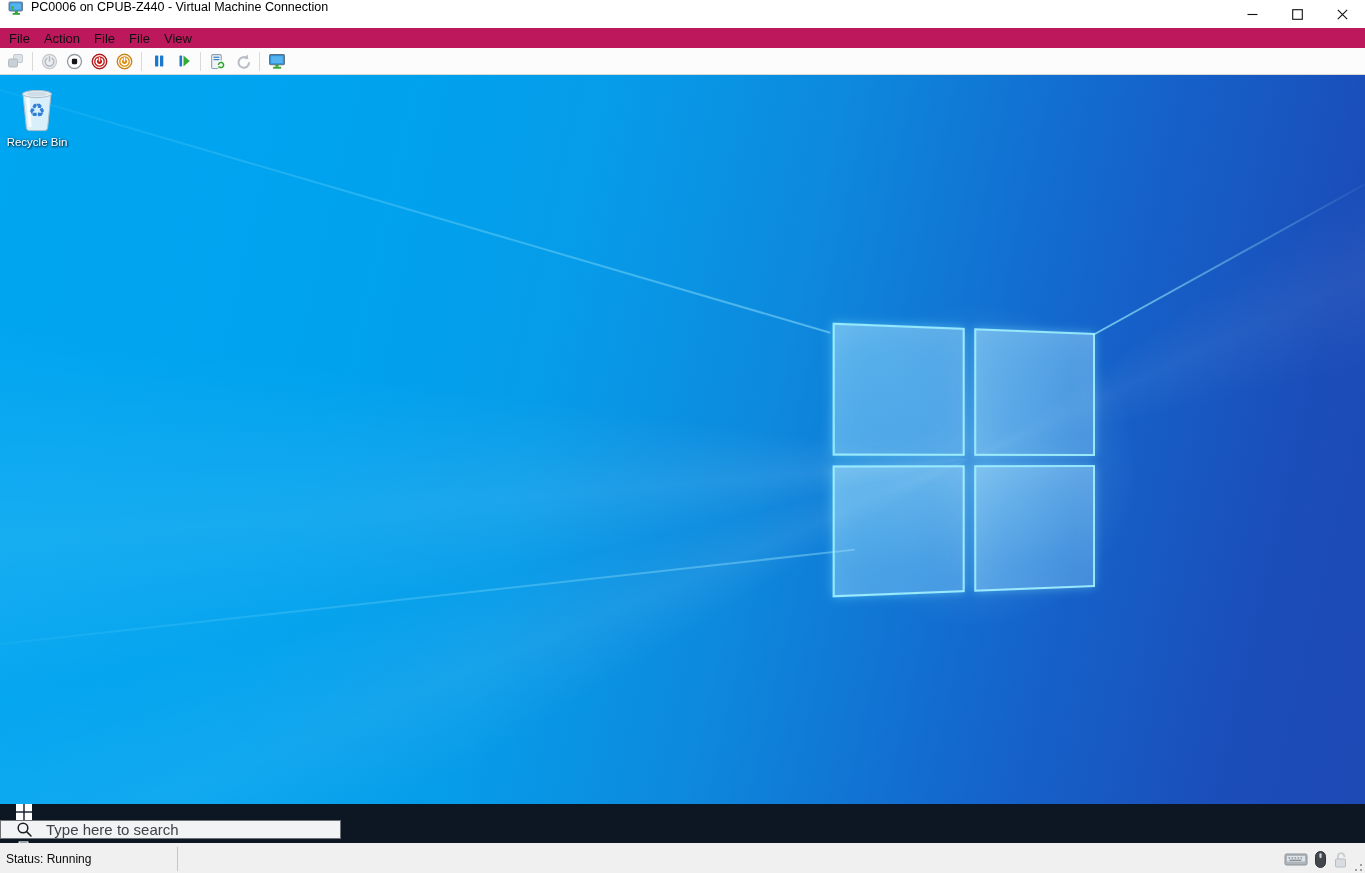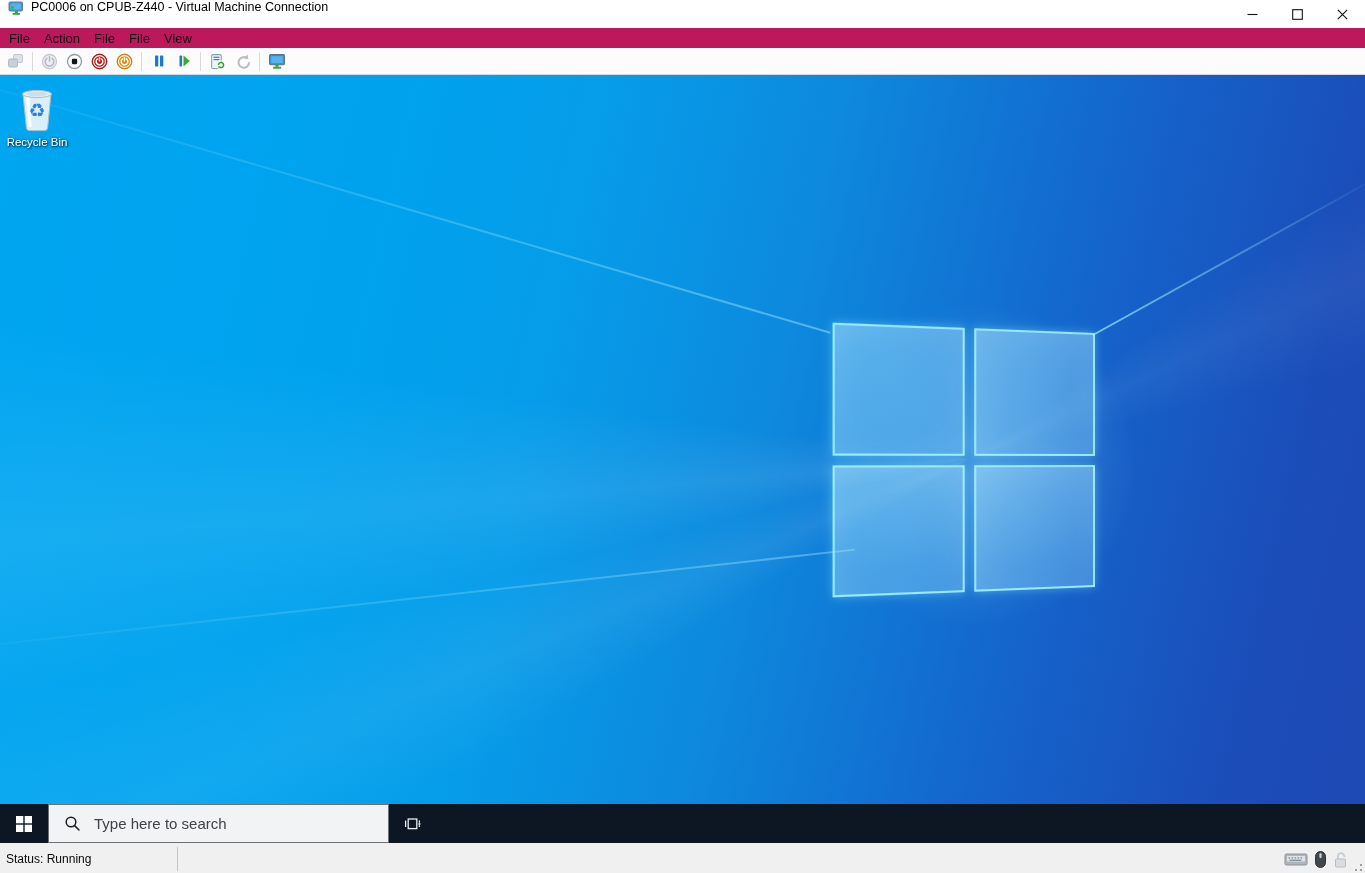--- a/index.html
+++ b/index.html
@@ -50,21 +50,21 @@
   .dicon-recycle{left:0px;top:9px;}
   .dicon-acrobat{left:0px;top:101px;}
   .dicon-label{font-size:11.5px;color:#fff;text-align:left;line-height:1.28;
     text-shadow:1px 1px 2px rgba(0,0,0,0.8),0 0 3px rgba(0,0,0,0.45);max-width:66px;}
   .acro-box{width:46px;height:46px;background:#e31212;position:relative;display:flex;align-items:center;justify-content:center;}
   .acro-inner{width:34px;height:34px;background:#0d0d0d;display:flex;align-items:center;justify-content:center;}
   .shortcut-arrow{position:absolute;left:-2px;bottom:-2px;width:13px;height:13px;background:#fff;border-radius:2px;
     display:flex;align-items:center;justify-content:center;box-shadow:0 0 1px rgba(0,0,0,.5);}
 
   
-  .taskbar{position:absolute;left:0;right:0;bottom:0;height:39px;background:#0d1724;display:flex;align-items:stretch;}
+  .taskbar{position:absolute;left:0;right:0;bottom:0;height:39px;background:#0d1724;display:flex;align-items:stretch;flex-direction:column;}
   .start-btn{width:48px;display:flex;align-items:center;justify-content:center;}
   .search-box{width:341px;background:#f1f3f4;border:1px solid #6c7176;box-sizing:border-box;
     display:flex;align-items:center;padding-left:15px;gap:13px;}
   .search-box input{flex:1;border:none;outline:none;background:transparent;font-size:15px;
     font-family:"Liberation Sans",sans-serif;color:#3f4347;padding:0;}
   .search-box input::placeholder{color:#3f4347;opacity:1;}
   .taskview-btn{width:46px;display:flex;align-items:center;justify-content:center;}
   .tray{margin-left:auto;display:flex;align-items:center;}
   .tray-btn{height:100%;display:flex;align-items:center;justify-content:center;}
   .pen-btn{width:42px;}

